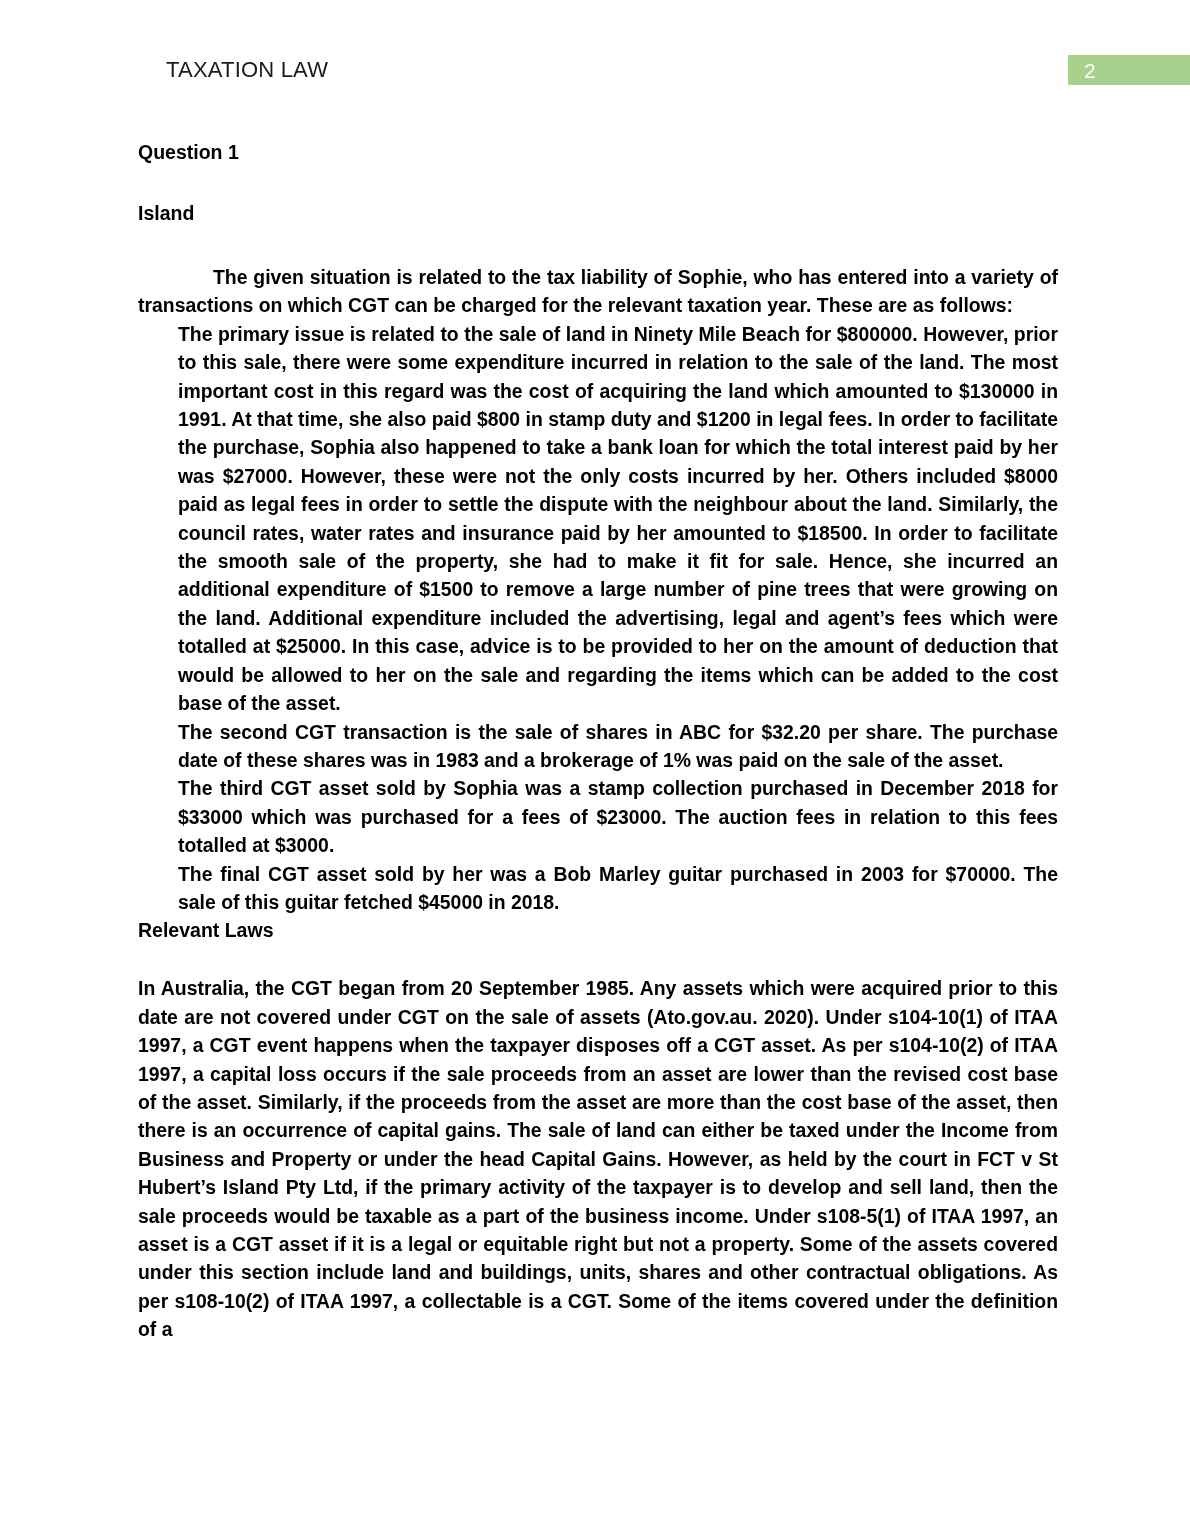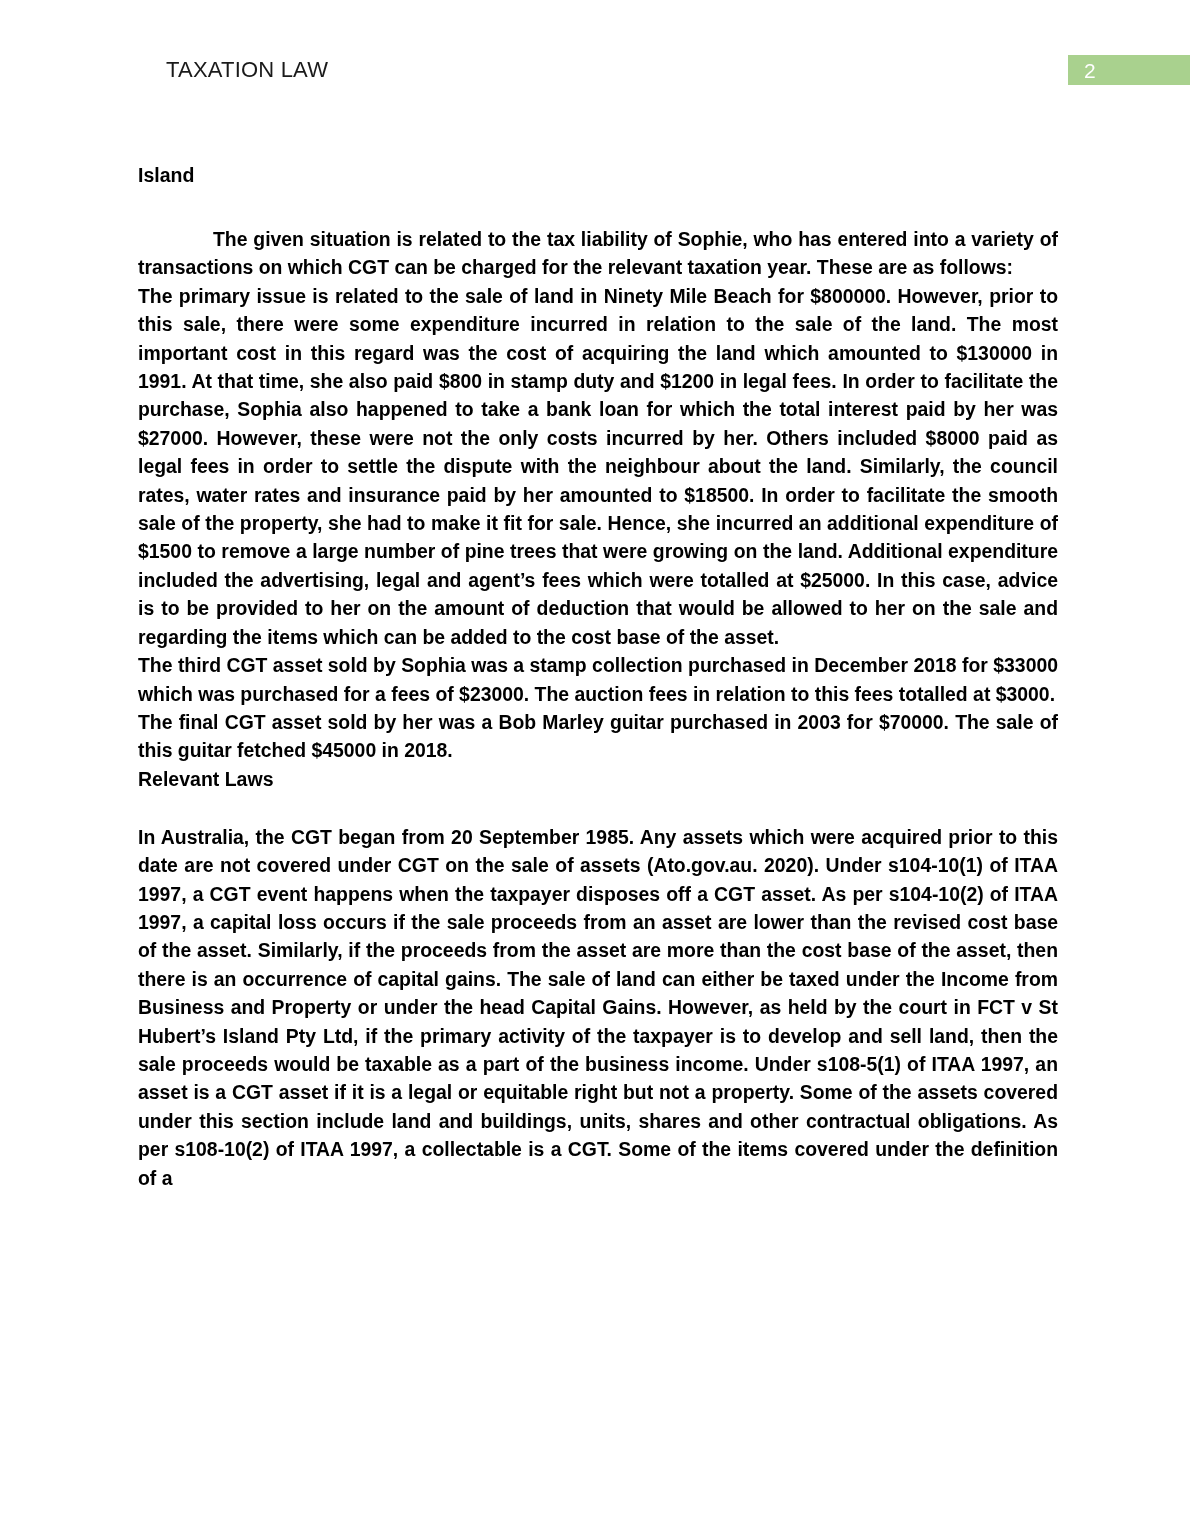--- a/index.html
+++ b/index.html
@@ -78,44 +78,46 @@
     text-align: justify;
     text-justify: inter-word;
     color: #000000;
     -webkit-hyphens: none;
     hyphens: none;
     font-weight: bold;
   }
   .para-indent { text-indent: 75px; }
   .para-gap-lg { margin-top: 36px; }
   .para-gap-md { margin-top: 30px; }
-  .para-tight  { margin-top: 0; }
+  .para-tight  { margin-top: 0; margin-left: 40px; }
 
   
   .para-clipped { }
 </style>
 </head>
 <body>
 
 <div class="page-header">
   <div class="header-title">TAXATION LAW</div>
   <div class="page-number-badge">
     <span class="page-number-text">2</span>
   </div>
 </div>
 
 <div class="document-body">
 
+  <h2 class="heading heading-question">Question 1</h2>
 
   <h3 class="heading heading-issue">Island</h3>
 
   <p class="para para-indent para-gap-lg">The given situation is related to the tax liability of Sophie, who has entered into a variety of transactions on which CGT can be charged for the relevant taxation year. These are as follows:</p>
 
   <p class="para para-tight">The primary issue is related to the sale of land in Ninety Mile Beach for $800000. However, prior to this sale, there were some expenditure incurred in relation to the sale of the land. The most important cost in this regard was the cost of acquiring the land which amounted to $130000 in 1991. At that time, she also paid $800 in stamp duty and $1200 in legal fees. In order to facilitate the purchase, Sophia also happened to take a bank loan for which the total interest paid by her was $27000. However, these were not the only costs incurred by her. Others included $8000 paid as legal fees in order to settle the dispute with the neighbour about the land. Similarly, the council rates, water rates and insurance paid by her amounted to $18500. In order to facilitate the smooth sale of the property, she had to make it fit for sale. Hence, she incurred an additional expenditure of $1500 to remove a large number of pine trees that were growing on the land. Additional expenditure included the advertising, legal and agent’s fees which were totalled at $25000. In this case, advice is to be provided to her on the amount of deduction that would be allowed to her on the sale and regarding the items which can be added to the cost base of the asset.</p>
 
+  <p class="para para-tight">The second CGT transaction is the sale of shares in ABC for $32.20 per share. The purchase date of these shares was in 1983 and a brokerage of 1% was paid on the sale of the asset.</p>
 
   <p class="para para-tight">The third CGT asset sold by Sophia was a stamp collection purchased in December 2018 for $33000 which was purchased for a fees of $23000. The auction fees in relation to this fees totalled at $3000.</p>
 
   <p class="para para-tight">The final CGT asset sold by her was a Bob Marley guitar purchased in 2003 for $70000. The sale of this guitar fetched $45000 in 2018.</p>
 
   <h3 class="heading heading-relevant">Relevant Laws</h3>
 
   <p class="para para-gap-md para-clipped">In Australia, the CGT began from 20 September 1985. Any assets which were acquired prior to this date are not covered under CGT on the sale of assets (Ato.gov.au. 2020). Under s104-10(1) of ITAA 1997, a CGT event happens when the taxpayer disposes off a CGT asset. As per s104-10(2) of ITAA 1997, a capital loss occurs if the sale proceeds from an asset are lower than the revised cost base of the asset. Similarly, if the proceeds from the asset are more than the cost base of the asset, then there is an occurrence of capital gains. The sale of land can either be taxed under the Income from Business and Property or under the head Capital Gains. However, as held by the court in FCT v St Hubert’s Island Pty Ltd, if the primary activity of the taxpayer is to develop and sell land, then the sale proceeds would be taxable as a part of the business income. Under s108-5(1) of ITAA 1997, an asset is a CGT asset if it is a legal or equitable right but not a property. Some of the assets covered under this section include land and buildings, units, shares and other contractual obligations. As per s108-10(2) of ITAA 1997, a collectable is a CGT. Some of the items covered under the definition of a</p>
 
 </div>

